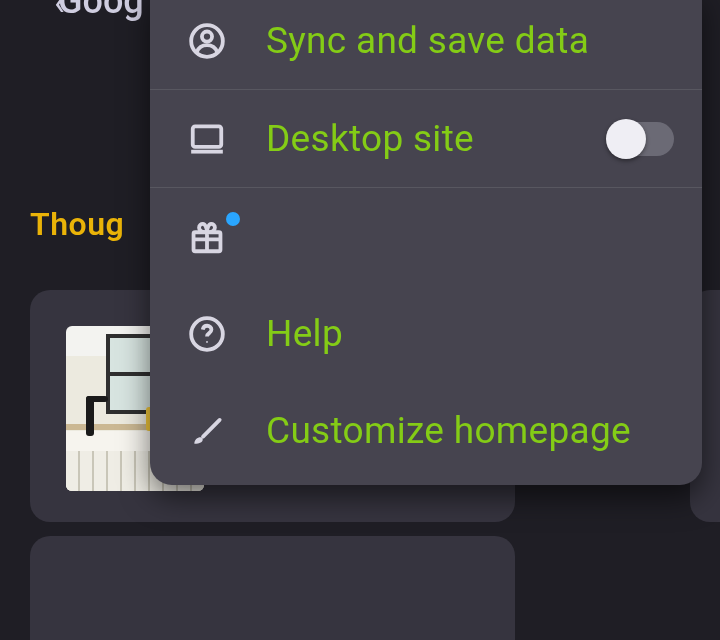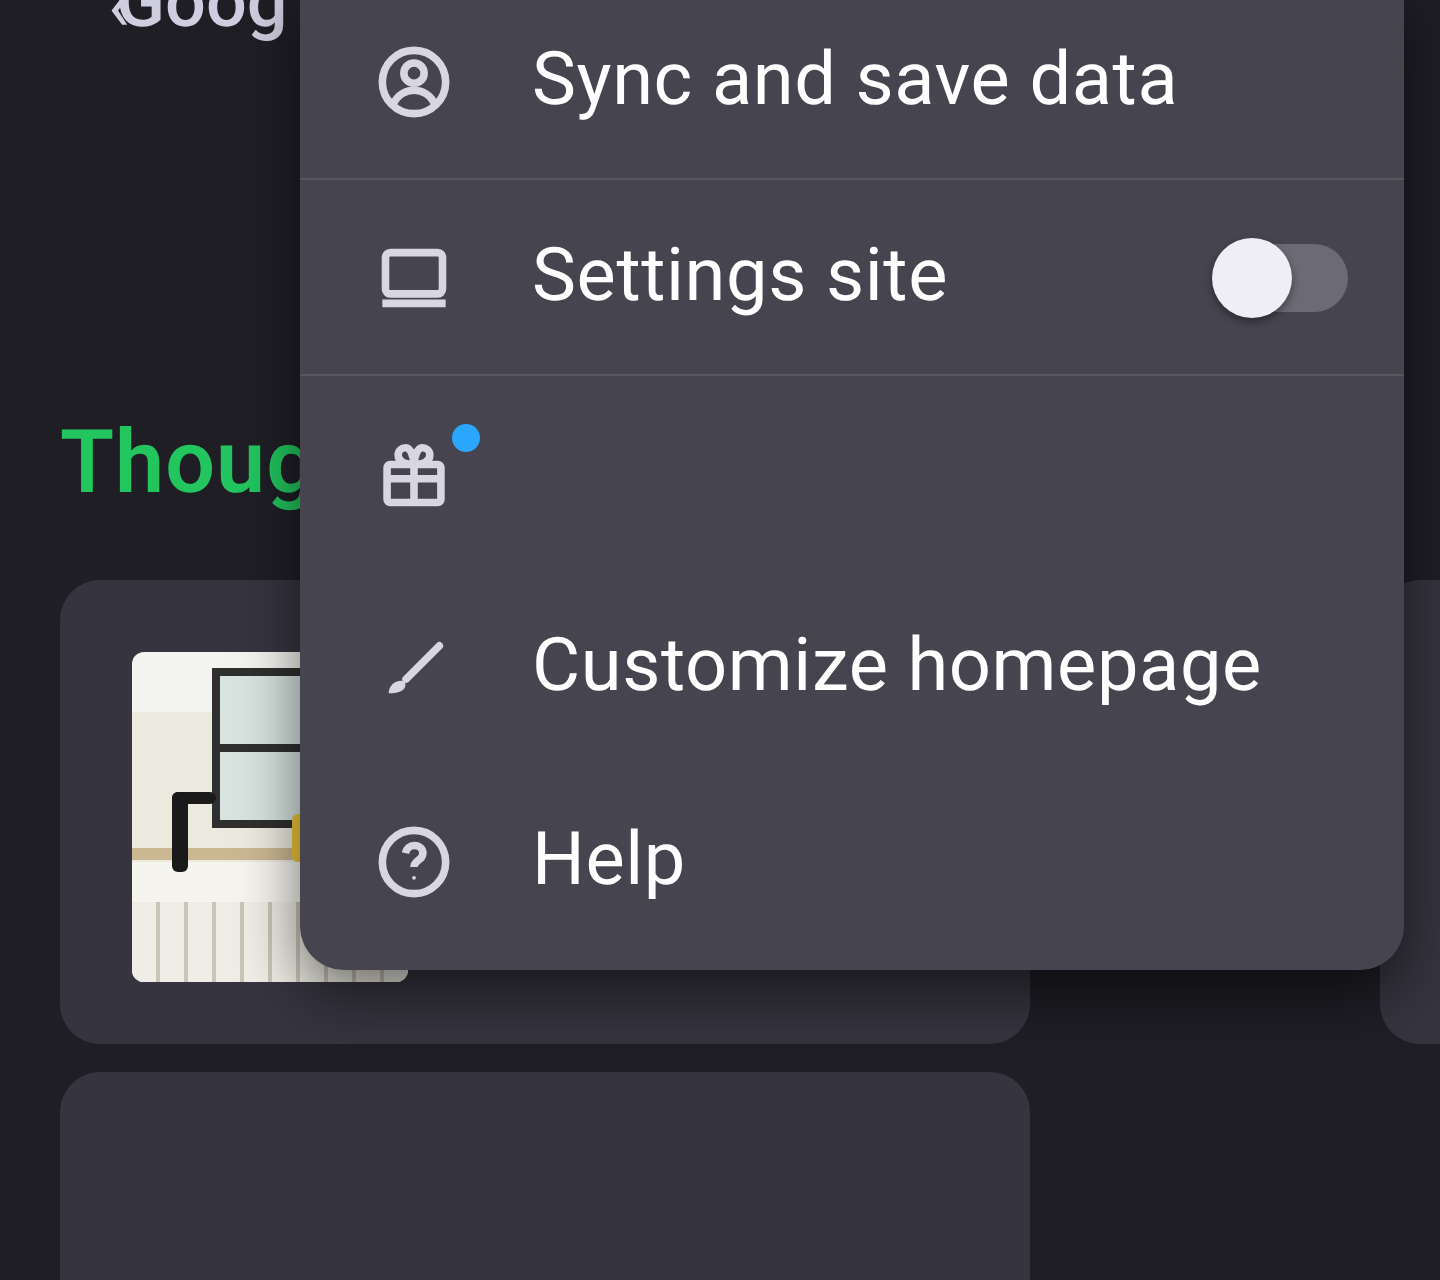--- a/index.html
+++ b/index.html
@@ -30,23 +30,23 @@
     position: absolute;
     top: -18px;
     left: 54px;
     font-size: 36px;
     color: #cfcde0;
   }
   .section-title {
     position: absolute;
     top: 205px;
     left: 30px;
-    font-size: 44px;
+    font-size: 32px;
     font-weight: 600;
-    color: #22c55e;
+    color: #eab308;
     letter-spacing: 0.5px;
   }
   .card {
     position: absolute;
     background: #36343f;
     border-radius: 20px;
   }
   .card1 { top: 290px; left: 30px; width: 485px; height: 232px; }
   .card2 { top: 536px; left: 30px; width: 485px; height: 232px; }
   .card-right { top: 290px; right: -40px; width: 70px; height: 232px; }
@@ -109,21 +109,21 @@
     display: flex;
     justify-content: center;
     align-items: center;
     position: relative;
   }
   .icon-slot svg { width: 38px; height: 38px; stroke: #d8d6e2; fill: none; stroke-width: 2.4; }
   .label {
     margin-left: 34px;
     font-size: 37px;
     font-weight: 400;
-    color: #ffffff;
+    color: #84cc16;
     flex: 1;
     letter-spacing: 0.3px;
   }
   .notif-dot {
     position: absolute;
     top: -6px;
     right: -8px;
     width: 14px;
     height: 14px;
     background: #2aa6ff;
@@ -191,53 +191,53 @@
 
   <div class="sep"></div>
 
   <div class="menu-item">
     <span class="icon-slot">
       <svg viewBox="0 0 24 24">
           <rect x="3" y="4" width="18" height="13" rx="1.5"></rect>
           <path d="M2 20h20"></path>
         </svg>
     </span>
-    <span class="label">Settings site</span>
+    <span class="label">Desktop site</span>
     <span class="toggle">
         <span class="knob"></span>
       </span>
   </div>
 
   <div class="sep"></div>
 
   <div class="menu-item">
     <span class="icon-slot">
       <svg viewBox="0 0 24 24">
           <rect x="3.5" y="9" width="17" height="12" rx="1"></rect>
           <path d="M3.5 13.5h17M12 9v12M12 9c-2 0-5-.5-5-3 0-1.4 1.1-2.3 2.4-2.3C11 3.7 12 7 12 9zm0 0c2 0 5-.5 5-3 0-1.4-1.1-2.3-2.4-2.3C13 3.7 12 7 12 9z"></path>
         </svg>
       <span class="notif-dot"></span>
     </span>
   </div>
 
   <div class="menu-item">
     <span class="icon-slot">
       <svg viewBox="0 0 24 24">
-          <path d="M4 20c0-2.3 1.8-4 4-4 .9 0 1.3.5 1.3 1.3 0 1.6-1.7 2.7-5.3 2.7z" fill="#d8d6e2" stroke="none"></path>
-          <path d="M9.5 15.5 20 5" stroke-linecap="round"></path>
-        </svg>
-    </span>
-    <span class="label">Customize homepage</span>
-  </div>
-
-  <div class="menu-item">
-    <span class="icon-slot">
-      <svg viewBox="0 0 24 24">
           <circle cx="12" cy="12" r="10"></circle>
           <path d="M9.3 9.2c.3-1.4 1.4-2.4 2.8-2.4 1.5 0 2.7 1 2.7 2.4 0 2.4-2.8 2.1-2.8 4.4"></path>
           <circle cx="12" cy="17" r="0.6" fill="#d8d6e2" stroke="none"></circle>
         </svg>
     </span>
     <span class="label">Help</span>
   </div>
 
+  <div class="menu-item">
+    <span class="icon-slot">
+      <svg viewBox="0 0 24 24">
+          <path d="M4 20c0-2.3 1.8-4 4-4 .9 0 1.3.5 1.3 1.3 0 1.6-1.7 2.7-5.3 2.7z" fill="#d8d6e2" stroke="none"></path>
+          <path d="M9.5 15.5 20 5" stroke-linecap="round"></path>
+        </svg>
+    </span>
+    <span class="label">Customize homepage</span>
+  </div>
+
 
 </div>
 
 </body></html>

